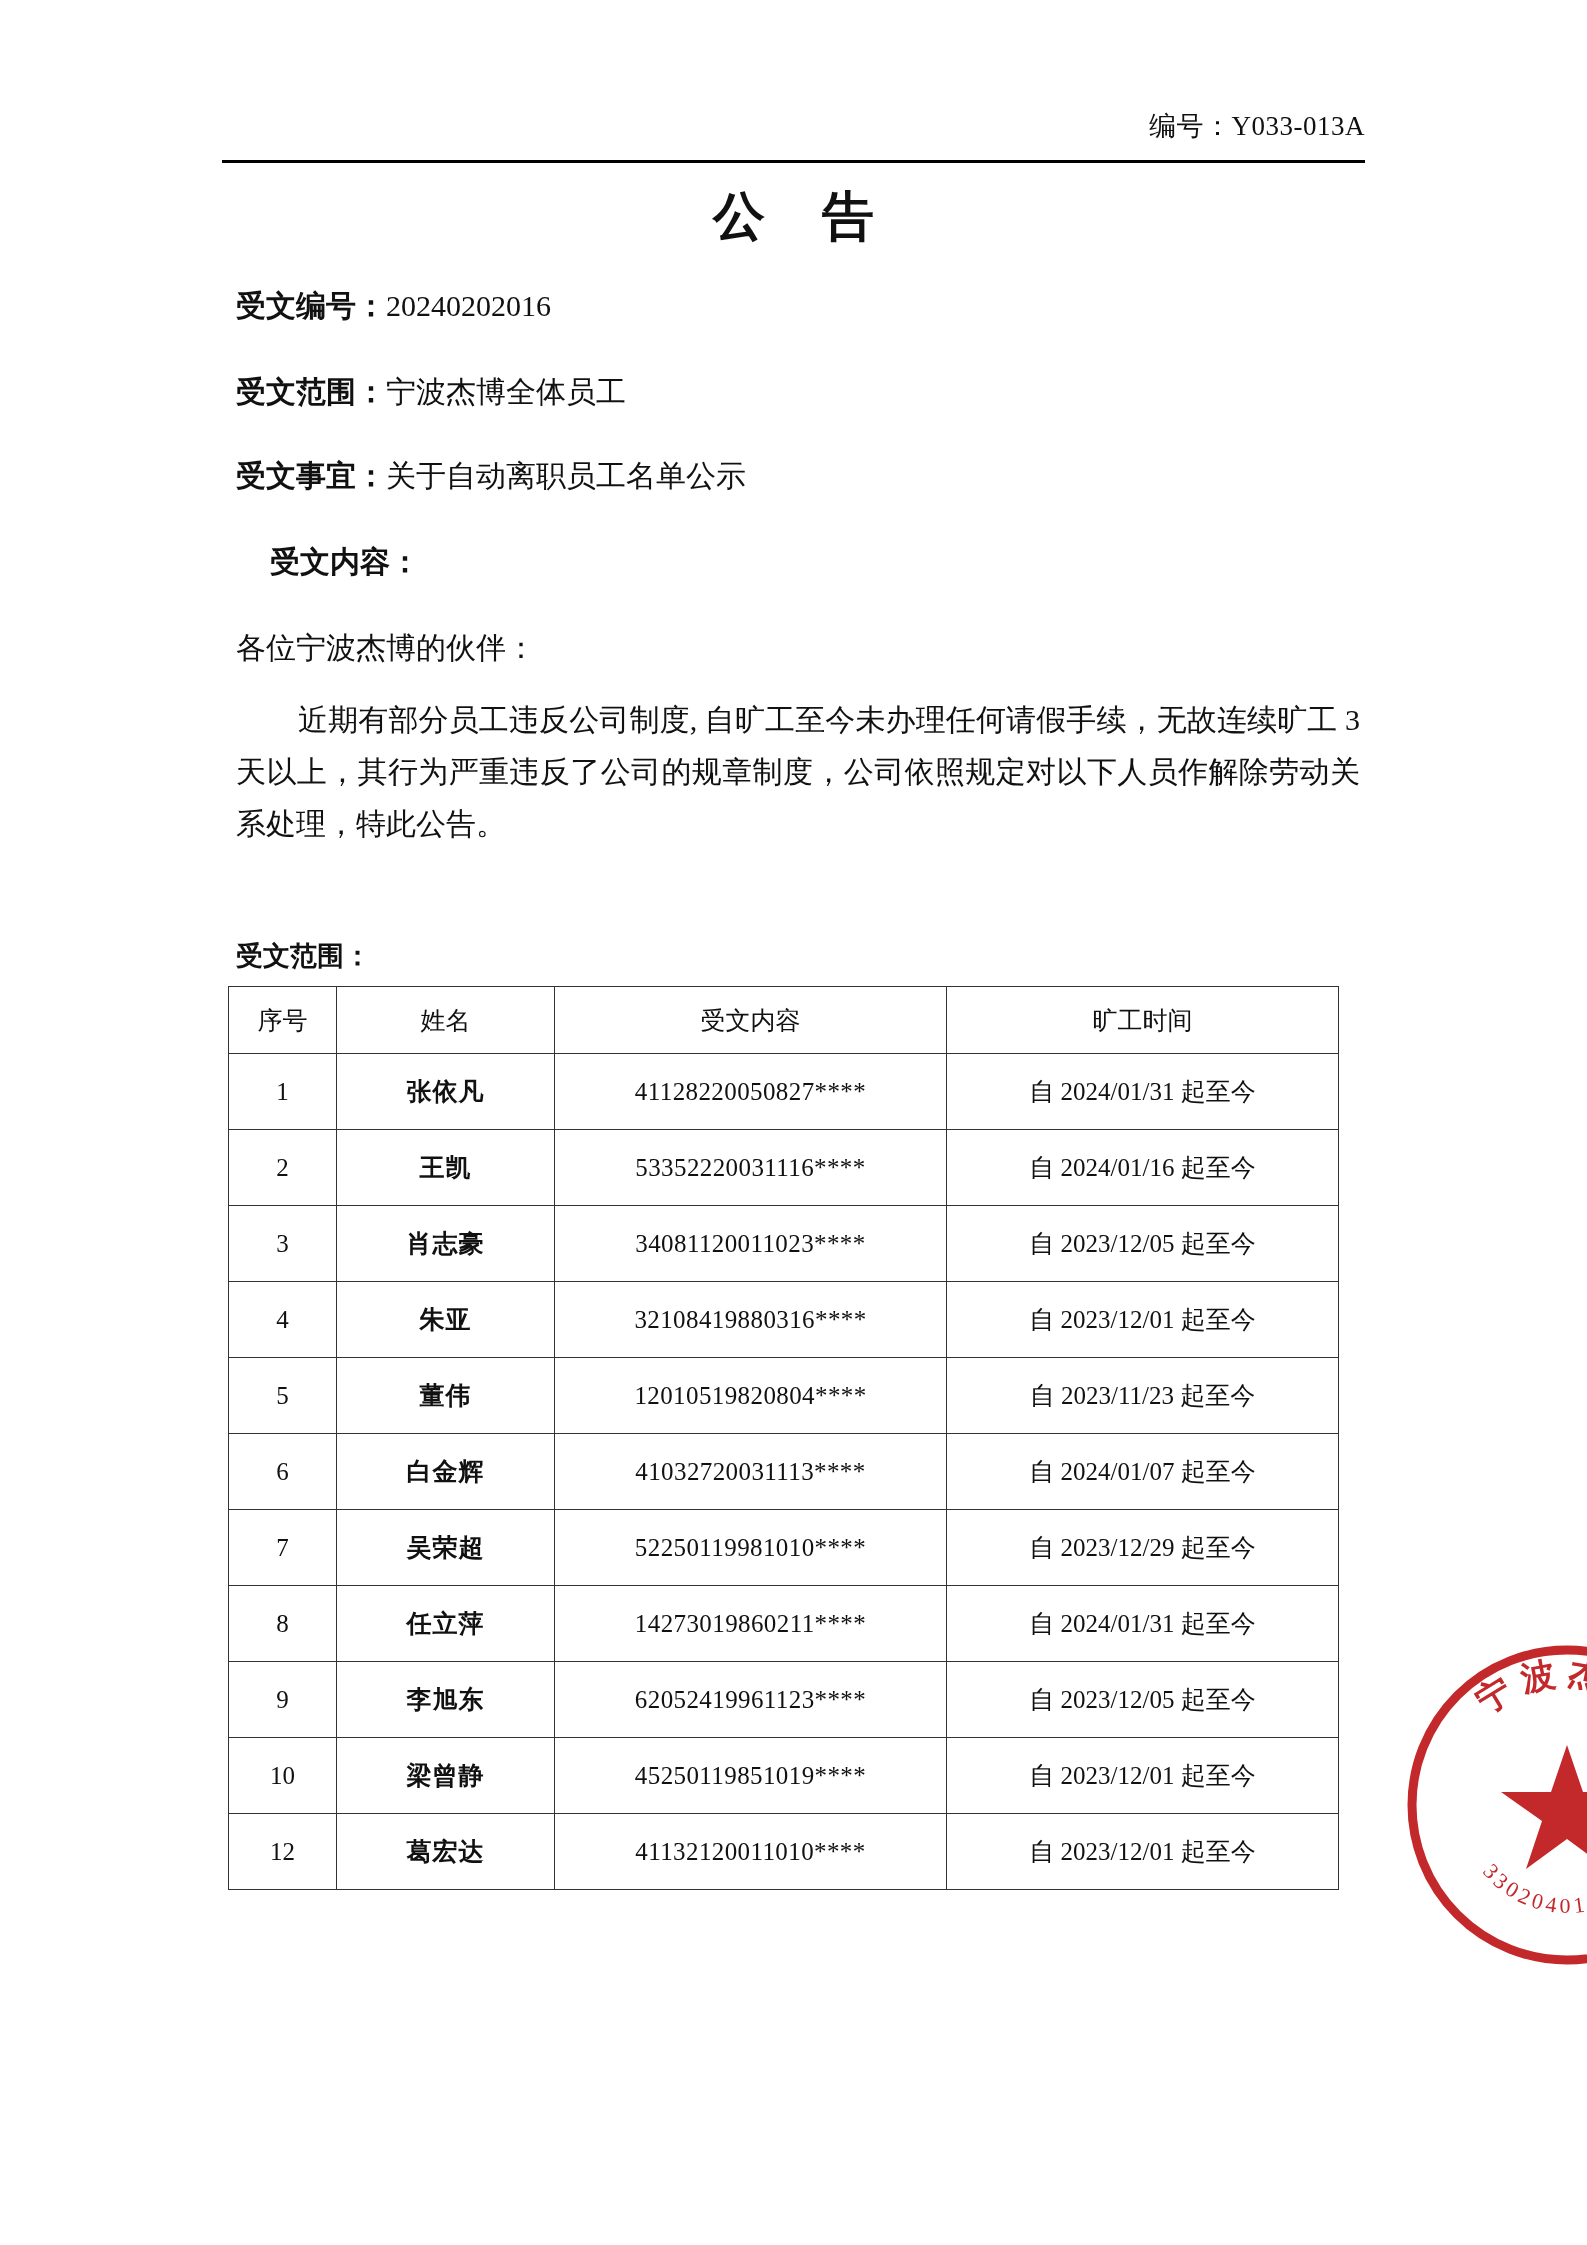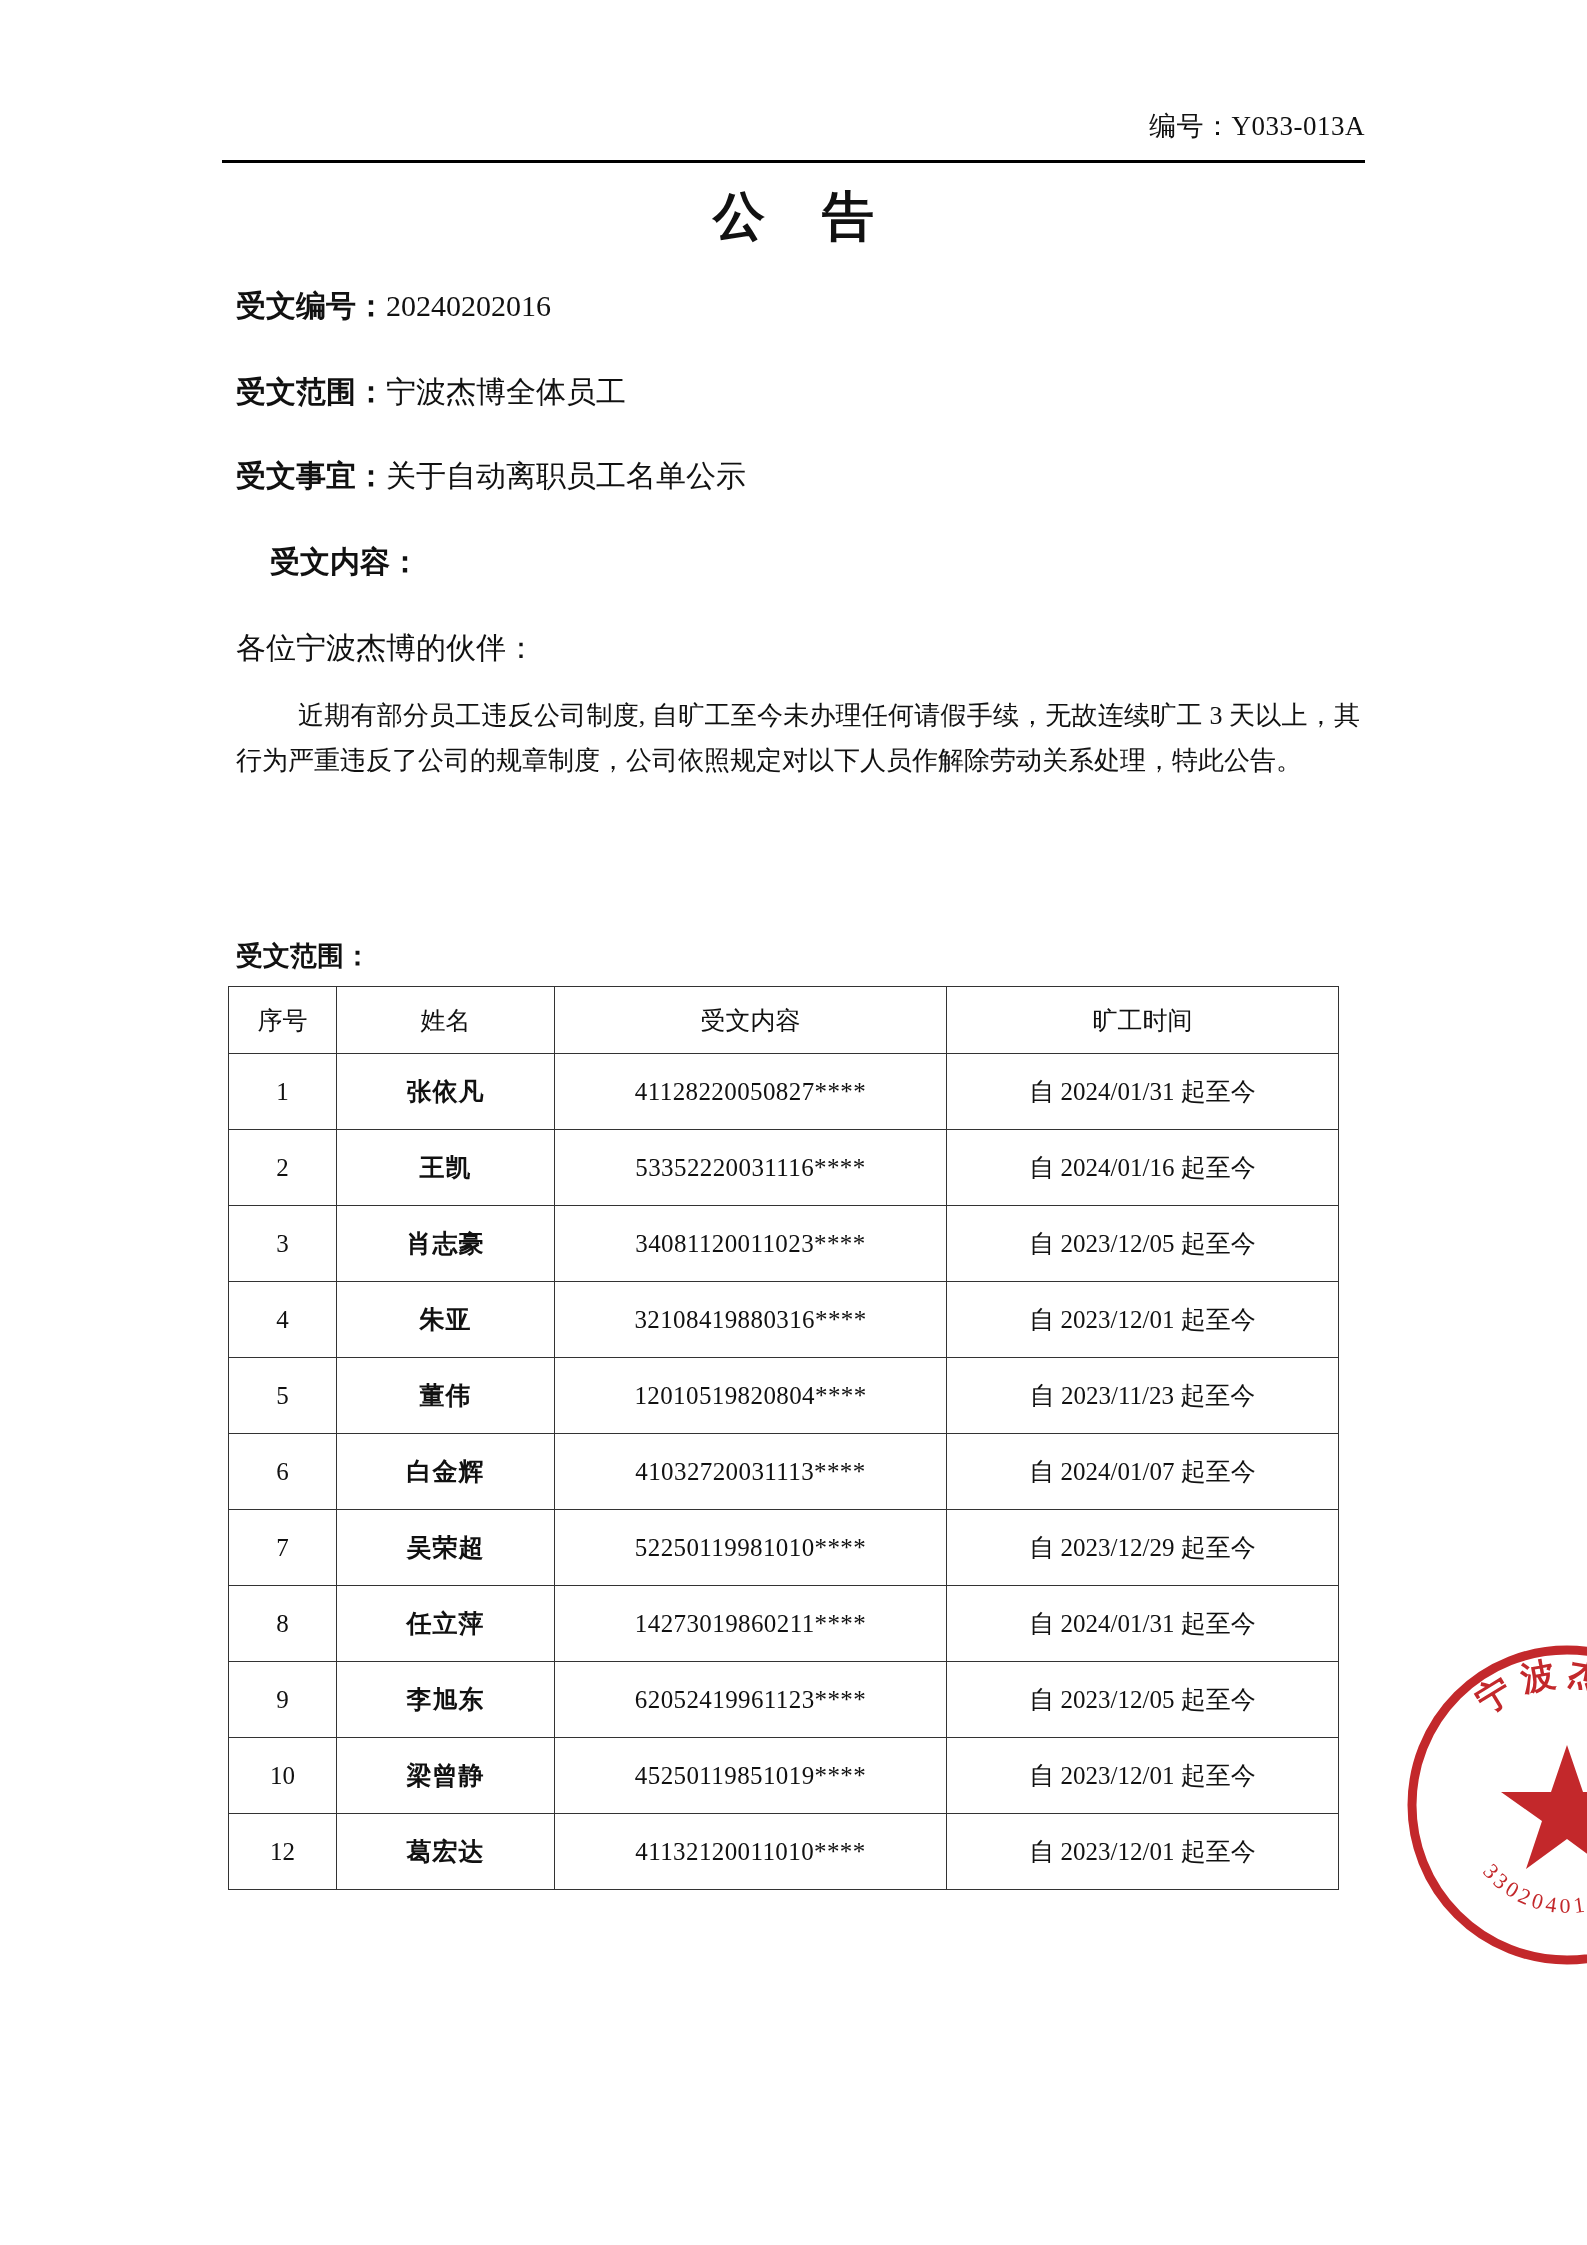--- a/index.html
+++ b/index.html
@@ -79,21 +79,21 @@
     top: 628px;
     font-size: 30px;
     white-space: nowrap;
   }
 
   .body-para {
     position: absolute;
     left: 236px;
     top: 694px;
     width: 1124px;
-    font-size: 26px;
+    font-size: 30px;
     line-height: 1.73;
     text-align: justify;
     text-indent: 62px;
   }
 
   .list-label {
     position: absolute;
     left: 236px;
     top: 938px;
     font-size: 27px;

